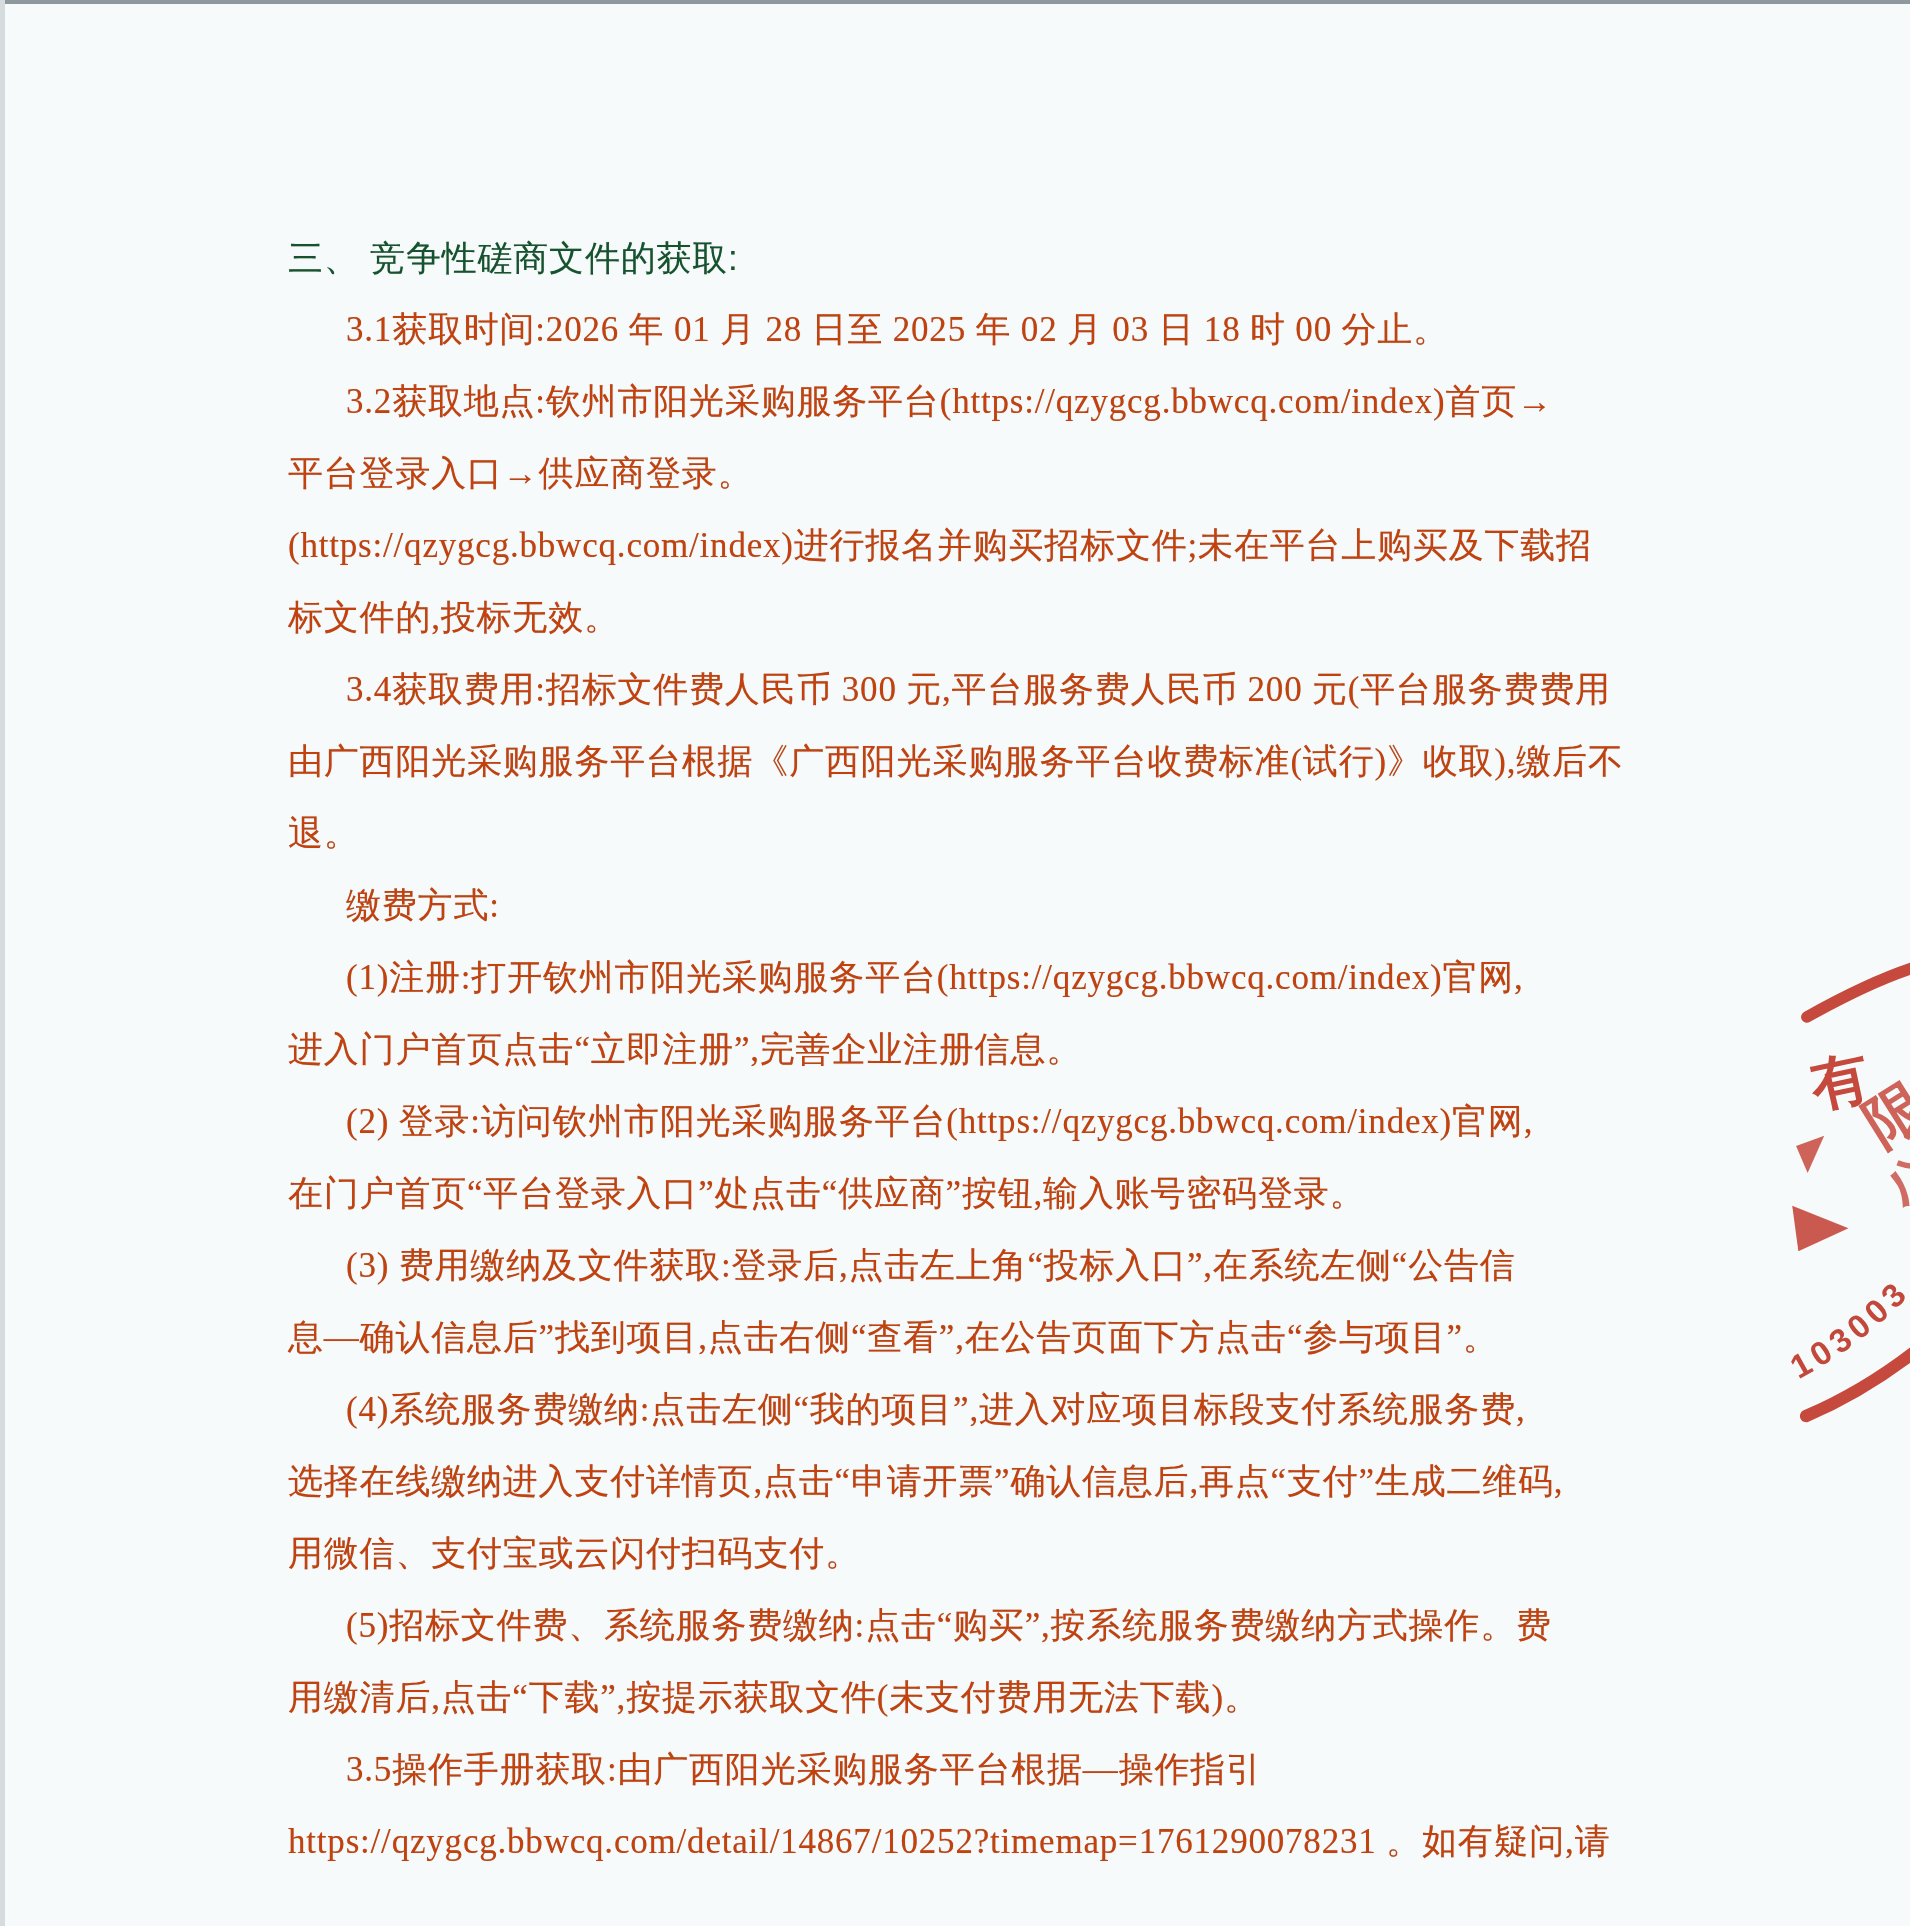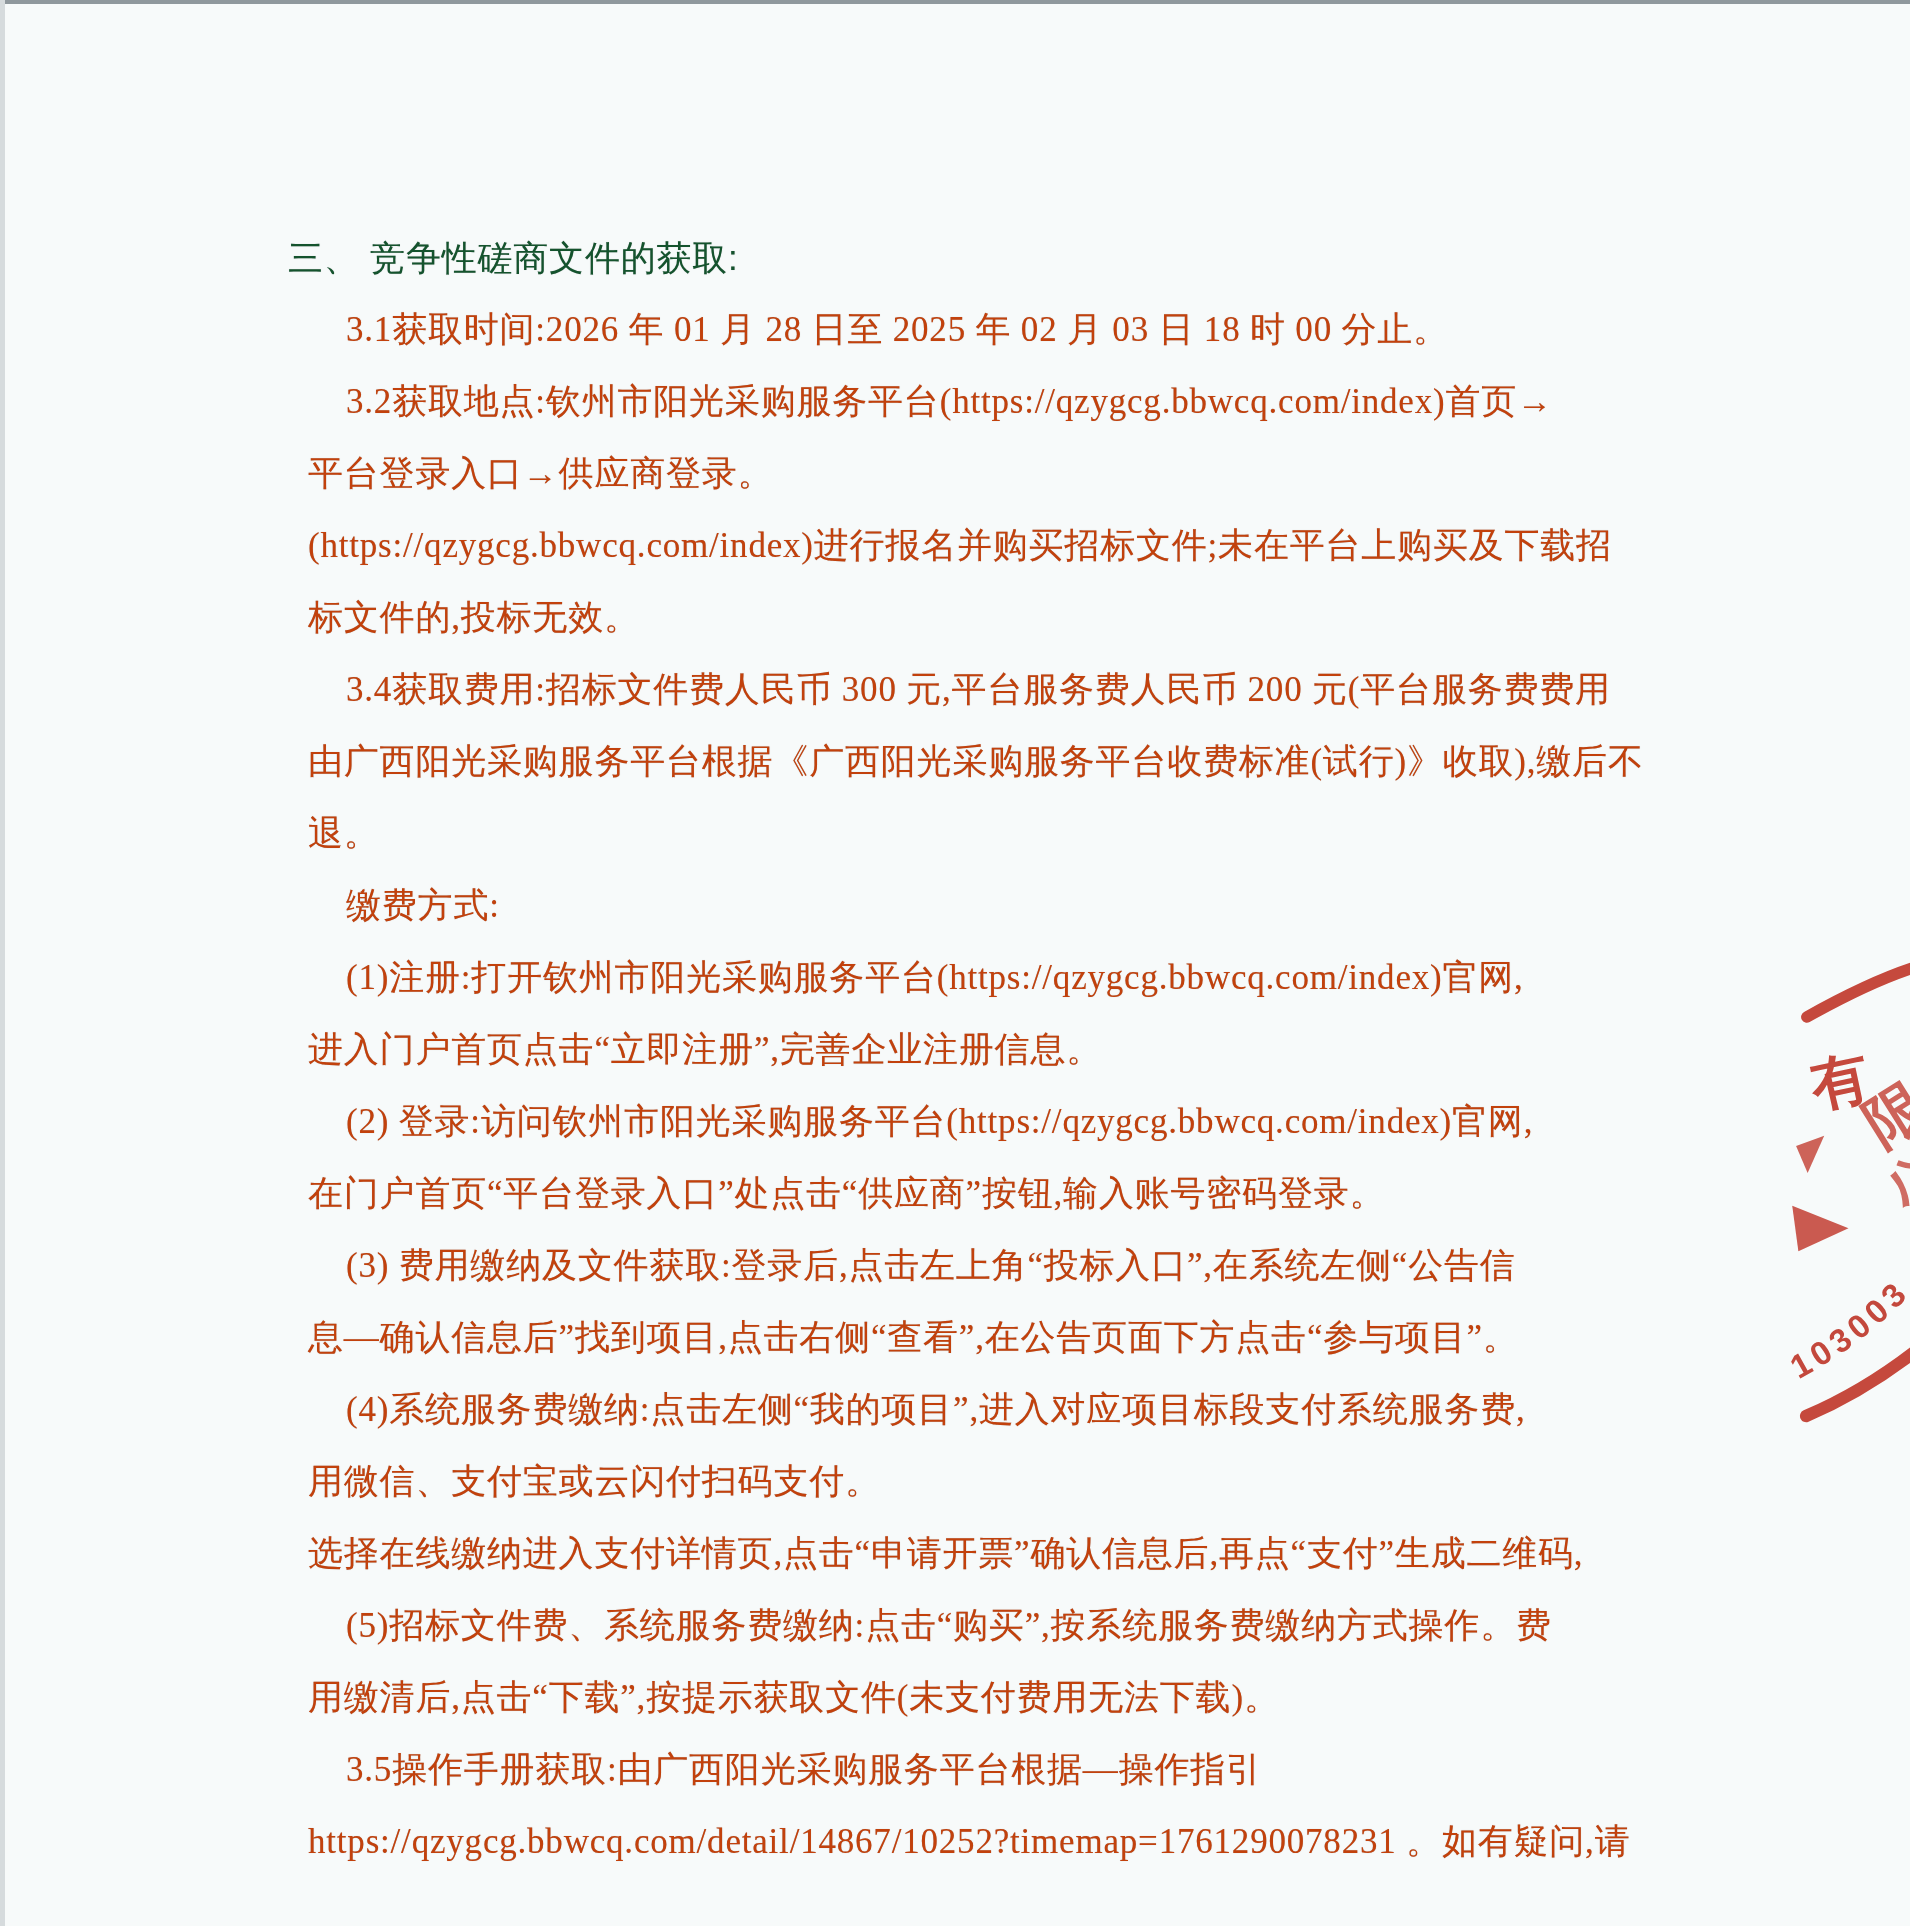--- a/index.html
+++ b/index.html
@@ -20,21 +20,21 @@
   }
   .line{
     white-space:pre;
     font-size:35px;
     line-height:72px;
     color:#c2410c;
     letter-spacing:0.8px;
     text-shadow:0 0 0.8px rgba(56,61,67,.35);
   }
   .line.ind{padding-left:58px;}
-  .line.flush{padding-left:0;margin-left:20px;}
+  .line.flush{padding-left:0;}
   .line.heading{
     font-family:"Liberation Sans","DejaVu Sans",sans-serif;
     font-weight:400;
     color:#14532d;
   }
   .stamp{
     position:absolute;
     top:936px;right:0;
     width:162px;height:559px;
   }
@@ -58,22 +58,22 @@
       <div class="line flush">由广西阳光采购服务平台根据《广西阳光采购服务平台收费标准(试行)》收取),缴后不</div>
       <div class="line flush">退。</div>
       <div class="line ind">缴费方式:</div>
       <div class="line ind">(1)注册:打开钦州市阳光采购服务平台(https://qzygcg.bbwcq.com/index)官网,</div>
       <div class="line flush">进入门户首页点击“立即注册”,完善企业注册信息。</div>
       <div class="line ind">(2) 登录:访问钦州市阳光采购服务平台(https://qzygcg.bbwcq.com/index)官网,</div>
       <div class="line flush">在门户首页“平台登录入口”处点击“供应商”按钮,输入账号密码登录。</div>
       <div class="line ind">(3) 费用缴纳及文件获取:登录后,点击左上角“投标入口”,在系统左侧“公告信</div>
       <div class="line flush">息—确认信息后”找到项目,点击右侧“查看”,在公告页面下方点击“参与项目”。</div>
       <div class="line ind">(4)系统服务费缴纳:点击左侧“我的项目”,进入对应项目标段支付系统服务费,</div>
+      <div class="line flush">选择在线缴纳进入支付详情页,点击“申请开票”确认信息后,再点“支付”生成二维码,</div>
       <div class="line flush">用微信、支付宝或云闪付扫码支付。</div>
-      <div class="line flush">选择在线缴纳进入支付详情页,点击“申请开票”确认信息后,再点“支付”生成二维码,</div>
       <div class="line ind">(5)招标文件费、系统服务费缴纳:点击“购买”,按系统服务费缴纳方式操作。费</div>
       <div class="line flush">用缴清后,点击“下载”,按提示获取文件(未支付费用无法下载)。</div>
       <div class="line ind">3.5操作手册获取:由广西阳光采购服务平台根据—操作指引</div>
       <div class="line flush">https://qzygcg.bbwcq.com/detail/14867/10252?timemap=1761290078231 。如有疑问,请</div>
     </div>
 
   <svg class="stamp" viewBox="0 0 420 1450" xmlns="http://www.w3.org/2000/svg">
     <g fill="none" stroke="#c13a2d" opacity="0.92">
 
       <path d="M 150 210 Q 320 115 440 78" stroke-width="30" stroke-linecap="round"></path>

